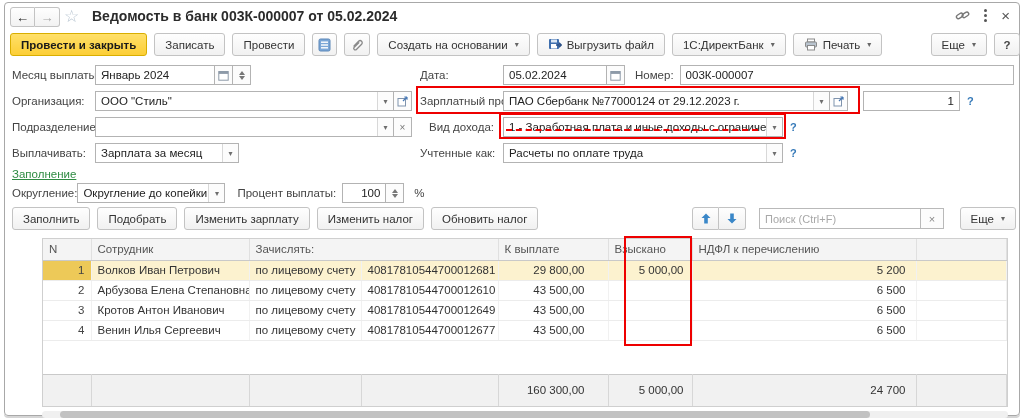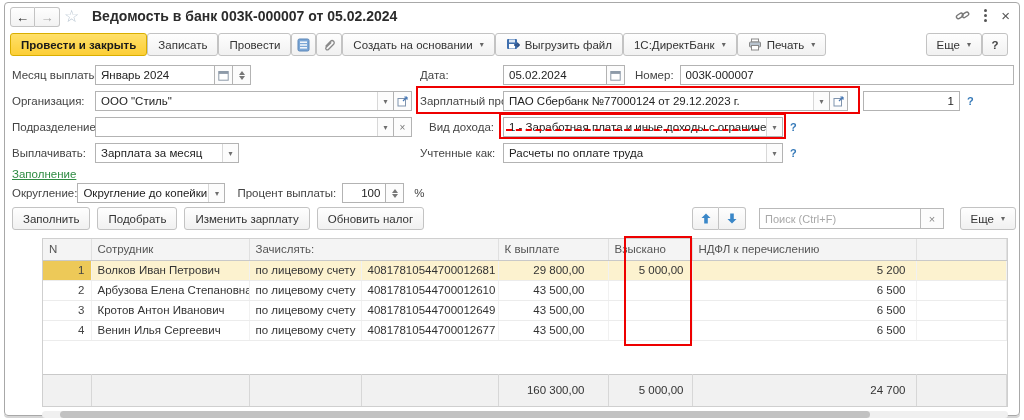--- a/index.html
+++ b/index.html
@@ -16,21 +16,21 @@
   .navbtn.back { border-radius:3px 0 0 3px; color:#222; }
   .navbtn.fwd  { border-radius:0 3px 3px 0; border-left:none; color:#a6a6a6; }
   .star { position:absolute; left:64px; top:6px; font-size:17px; color:#b9c6d2; }
   .wtitle { position:absolute; left:92px; top:8px; font-size:14px; font-weight:bold; color:#2b2b2b; white-space:nowrap; }
   .winicons { position:absolute; right:14px; top:7px; display:flex; gap:14px; align-items:center; }
   .winicon { color:#666; font-size:13px; cursor:pointer; display:flex; align-items:center; }
   .kebab { display:flex; flex-direction:column; gap:2px; }
   .kebab i { width:3px; height:3px; border-radius:50%; background:#555; }
 
   
-  .toolbar { position:absolute; left:10px; right:16px; top:33px; display:flex; align-items:center; }
+  .toolbar { position:absolute; left:10px; right:4px; top:33px; display:flex; gap:7px; align-items:center; }
   .btn { display:inline-flex; align-items:center; gap:5px; height:23px; padding:0 10px;
     background:linear-gradient(#fefefe,#f1f1f1); border:1px solid #c3c3c3; border-radius:3px;
     font-size:11.5px; color:#333; white-space:nowrap; cursor:pointer; }
   .btn.primary { background:linear-gradient(#ffe06a,#fcce36); border-color:#d9ae00; font-weight:bold; color:#1a1a1a; }
   .btn.iconbtn { padding:0 5px; }
   .caret { font-size:8px; color:#666; margin-left:2px; }
   .btn.help { width:26px; justify-content:center; font-weight:bold; color:#444; }
 
   
   .frow { position:absolute; display:flex; align-items:center; height:22px; }
@@ -284,20 +284,21 @@
         <b class="up"></b>
         <b class="dn"></b>
       </div>
     <span class="lbl" style="margin-left:10px;">%</span>
   </div>
 
   <div class="fillrow">
     <button class="btn">Заполнить</button>
     <button class="btn">Подобрать</button>
     <button class="btn">Изменить зарплату</button>
+    <button class="btn">Изменить налог</button>
     <button class="btn">Обновить налог</button>
   </div>
   <div class="tools-right">
     <div class="arrbtn" style="border-radius:3px 0 0 3px;">
       <svg width="10" height="11" viewBox="0 0 10 11">
         <path d="M5 0.5 L9.5 5 H6.8 V10.5 H3.2 V5 H0.5 Z" fill="#3a87c8"></path>
       </svg>
     </div>
     <div class="arrbtn" style="border-radius:0 3px 3px 0; border-left:none;">
       <svg width="10" height="11" viewBox="0 0 10 11">

